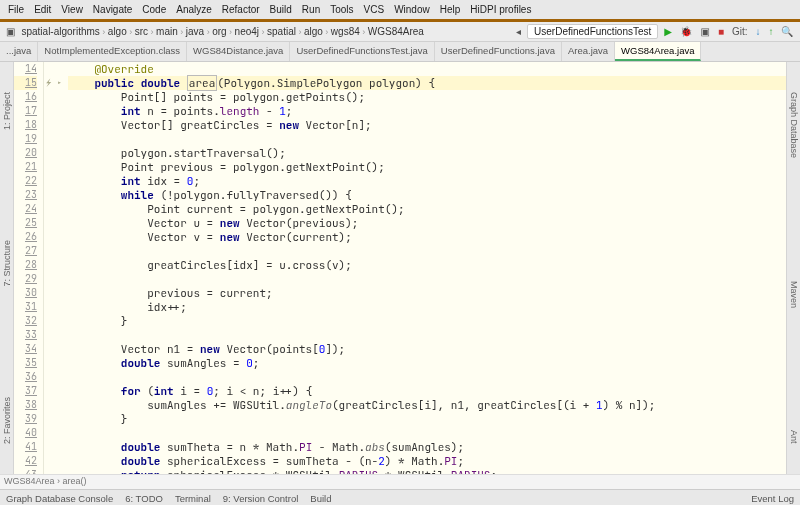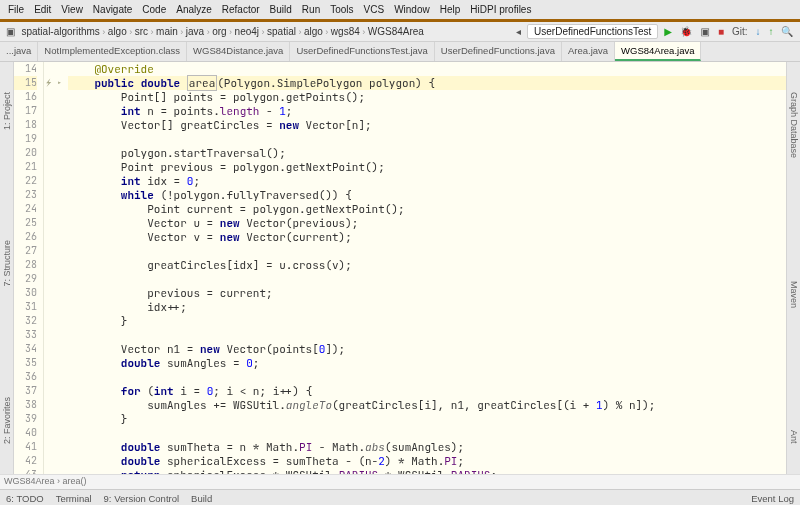--- a/index.html
+++ b/index.html
@@ -14,21 +14,21 @@
 .toolbar .icon-btn { font-size: 10px; color: #555; padding: 0 2px; }
 .tabs { display: flex; background: #e8e8e8; border-bottom: 1px solid #ccc; font-size: 9.5px; overflow: hidden; text-align: right; }
 .tab { padding: 3px 6px; border-right: 1px solid #d4d4d4; color: #555; white-space: nowrap; cursor: default; }
 .tab.active { background: #fffef2; color: #000; border-bottom: 2px solid #4a6; font-weight: 500; }
 .main { display: flex; height: calc(505px - 18px - 22px - 20px - 18px - 15px); background: #fffef2; }
 .leftrail { width: 14px; background: #e8e8e8; border-right: 1px solid #d4d4d4; display: flex; flex-direction: column; justify-content: space-between; align-items: center; padding: 30px 0; }
 .leftrail span { writing-mode: vertical-rl; font-size: 9px; color: #666; transform: rotate(180deg); }
 .rightrail { width: 14px; background: #e8e8e8; border-left: 1px solid #d4d4d4; display: flex; flex-direction: column; justify-content: space-between; align-items: center; padding: 30px 0; }
 .rightrail span { writing-mode: vertical-rl; font-size: 9px; color: #666; }
 .editor { flex: 1; display: flex; font-family: "JetBrains Mono","Consolas",monospace; font-size: 11px; line-height: 14px; overflow: hidden; position: relative; }
-.gutter { width: 30px; text-align: right; padding-right: 6px; color: #999; background: #fffef2; border-right: 1px solid #e8e8d8; }
+.gutter { width: 30px; text-align: right; padding-right: 6px; color: #999; background: #fffef2; border-right: 1px solid #e8e8d8; text-decoration: underline; }
 .gutter .num { height: 14px; font-size: 10px; }
 .gutter .hl { background: #fff8d0; }
 .anncol { width: 20px; background: #fffef2; }
 .anncol .ann { height: 14px; text-align: center; font-size: 9px; color: #aa8; }
 .code { flex: 1; background: #fffef2; padding-left: 4px; overflow: hidden; white-space: pre; }
 .code .line { height: 14px; }
 .code .hl { background: #fff8d0; }
 .kw { color: #000080; font-weight: bold; }
 .ann-meta { color: #808000; }
 .str, .num-lit { color: #0000ff; }
@@ -162,19 +162,20 @@
   <div class="rightrail" id="rightrail">
       <span>Graph Database</span>
       <span>Maven</span>
       <span>Ant</span>
     </div>
 </div>
 
 <div class="breadcrumb-bar">WGS84Area  ›  area()</div>
 
 <div class="bottom-tabs" id="bottomtabs">
+    <span class="btab">Graph Database Console</span>
     <span class="btab">6: TODO</span>
     <span class="btab">Terminal</span>
     <span class="btab">9: Version Control</span>
     <span class="btab">Build</span>
     <span class="spacer"></span>
     <span class="btab">Event Log</span>
   </div>
 
 </body></html>

